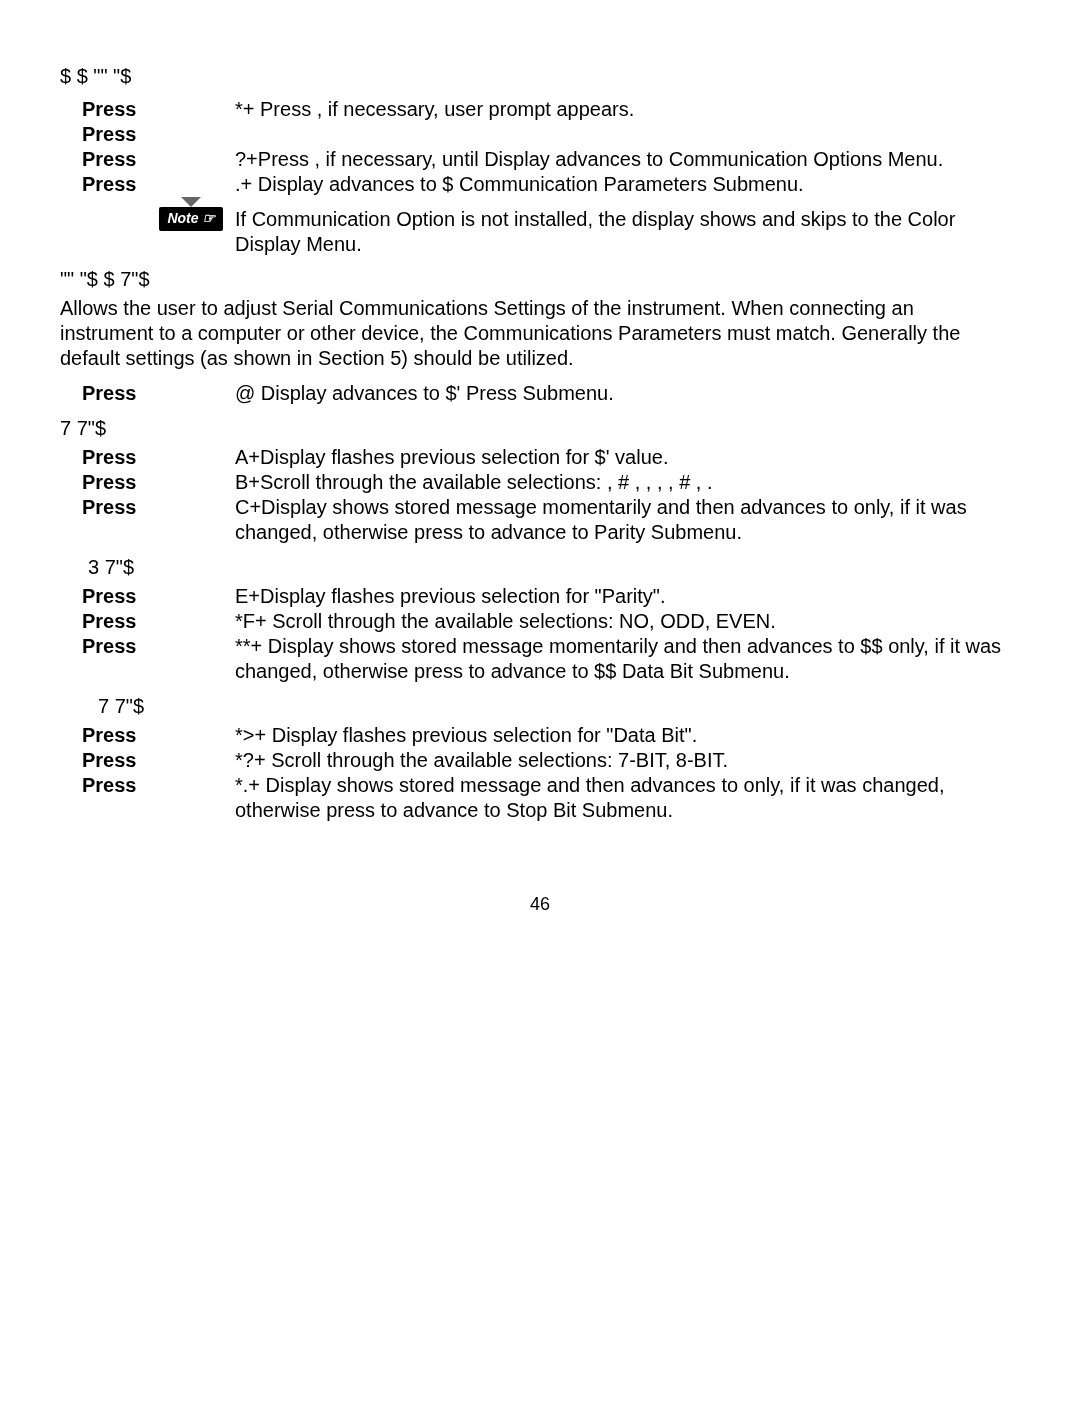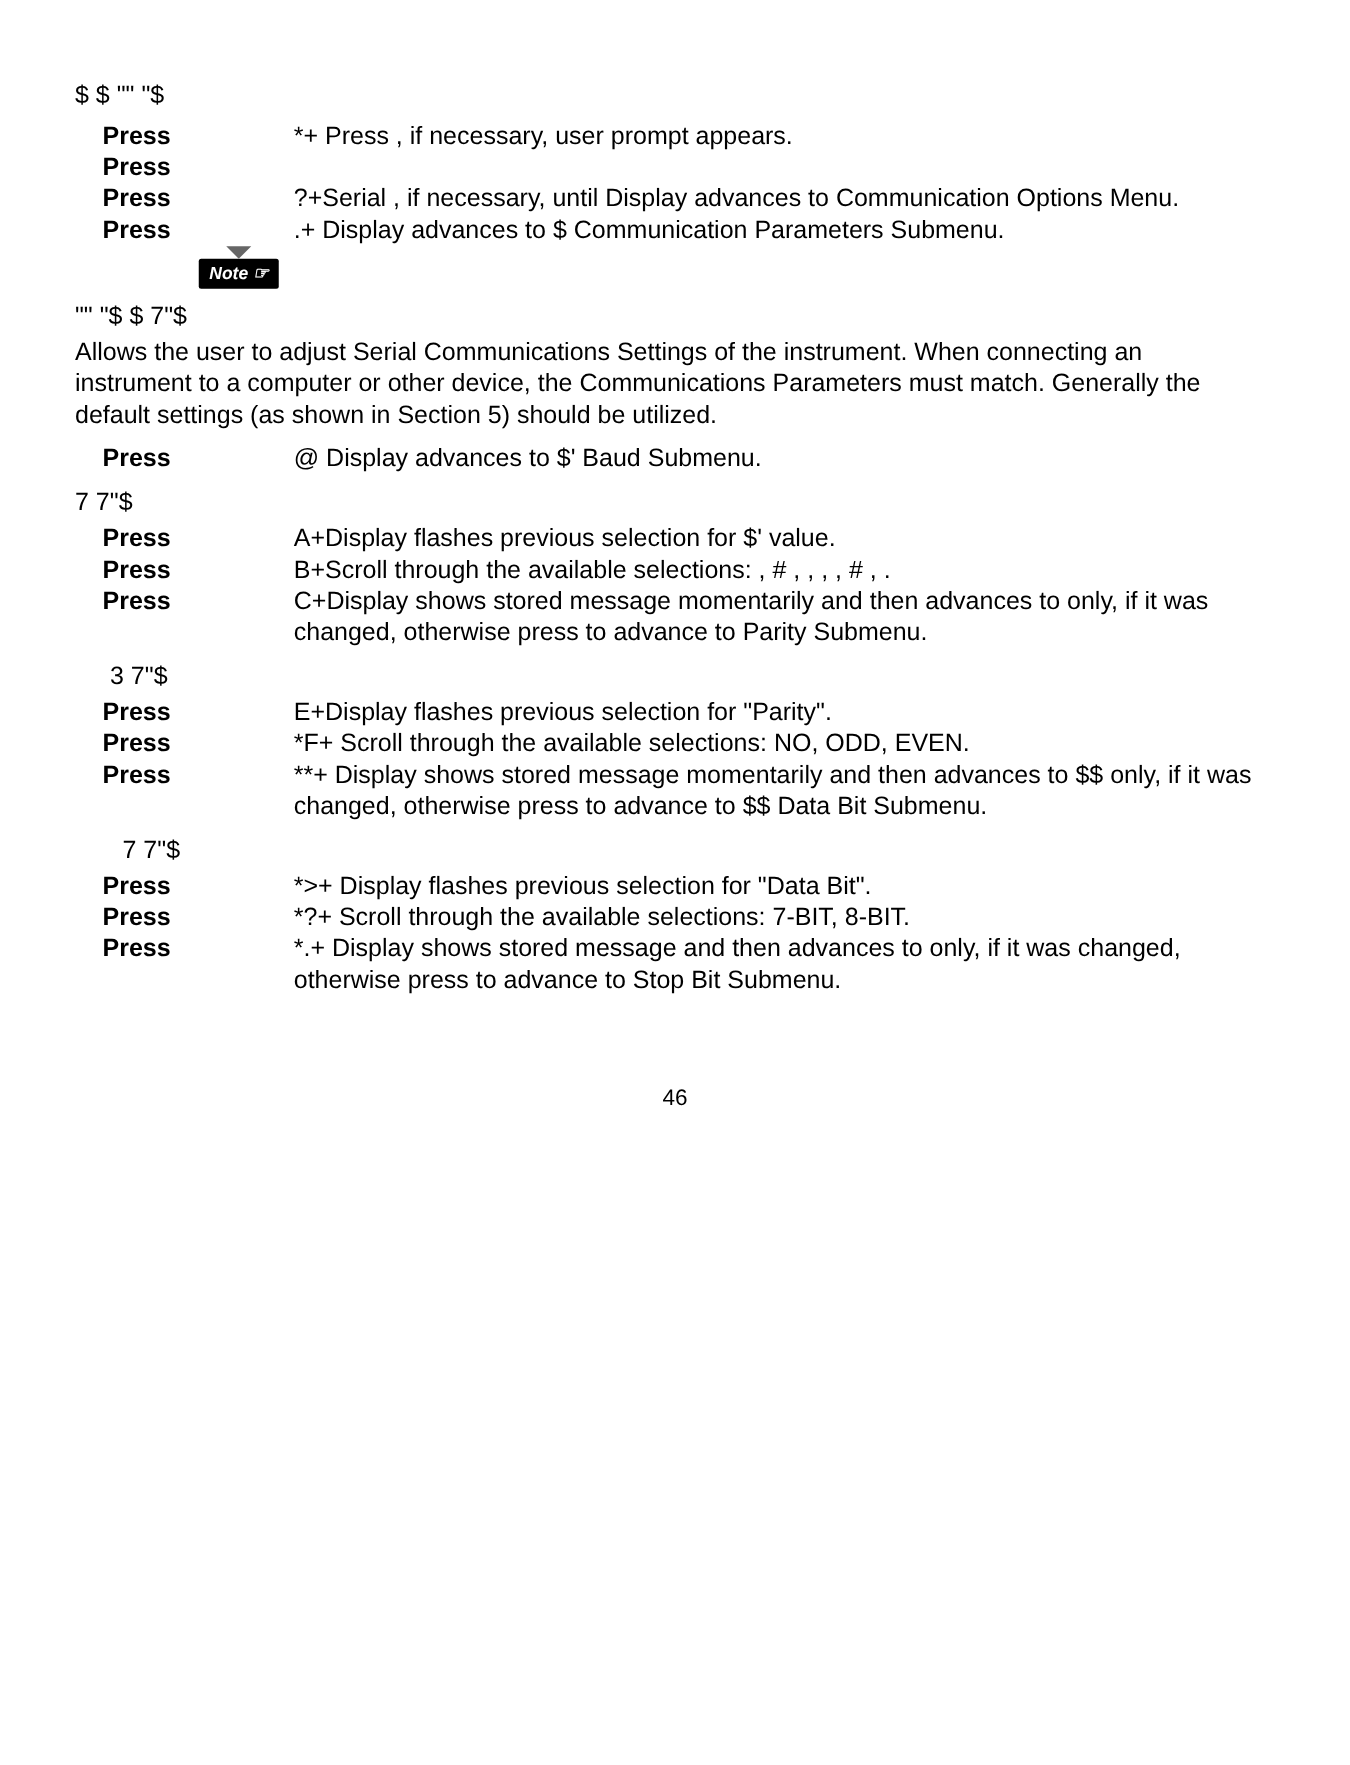--- a/index.html
+++ b/index.html
@@ -86,43 +86,44 @@
 
 <div class="step-row">
   <div class="step-left">Press</div>
   <div class="step-right">*+ Press   , if necessary, user         prompt appears.</div>
 </div>
 <div class="step-row">
   <div class="step-left">Press</div>
 </div>
 <div class="step-row">
   <div class="step-left">Press</div>
-  <div class="step-right">?+Serial   , if necessary, until Display advances to            Communication Options Menu.</div>
+  <div class="step-right">?+Press   , if necessary, until Display advances to            Communication Options Menu.</div>
 </div>
 <div class="step-row">
   <div class="step-left">Press</div>
   <div class="step-right">.+ Display advances to   $     Communication Parameters Submenu.</div>
 </div>
 
 <div class="note-row">
   <div class="note-badge-wrap">
     <span class="note-badge">
       <span class="triangle"></span>
       <span>Note ☞</span>
     </span>
   </div>
+  <div class="note-text">If Communication Option is not installed, the display shows             and skips to the Color Display Menu.</div>
 </div>
 
 <div class="subheading sub-indent-1">""            "$ $    7"$</div>
 
 <div class="intro-para">Allows the user to adjust Serial Communications Settings of the instrument. When connecting an instrument to a computer or other device, the Communications Parameters must match. Generally the default settings (as shown in Section 5) should be utilized.</div>
 
 <div class="step-row" style="margin-bottom:6px;">
   <div class="step-left">Press</div>
-  <div class="step-right">@ Display advances to  $'       Baud Submenu.</div>
+  <div class="step-right">@ Display advances to  $'       Press Submenu.</div>
 </div>
 
 <div class="subheading sub-indent-1">7    7"$</div>
 
 <div class="step-row">
   <div class="step-left">Press</div>
   <div class="step-right">A+Display flashes previous selection for  $'       value.</div>
 </div>
 <div class="step-row">
   <div class="step-left">Press</div>

